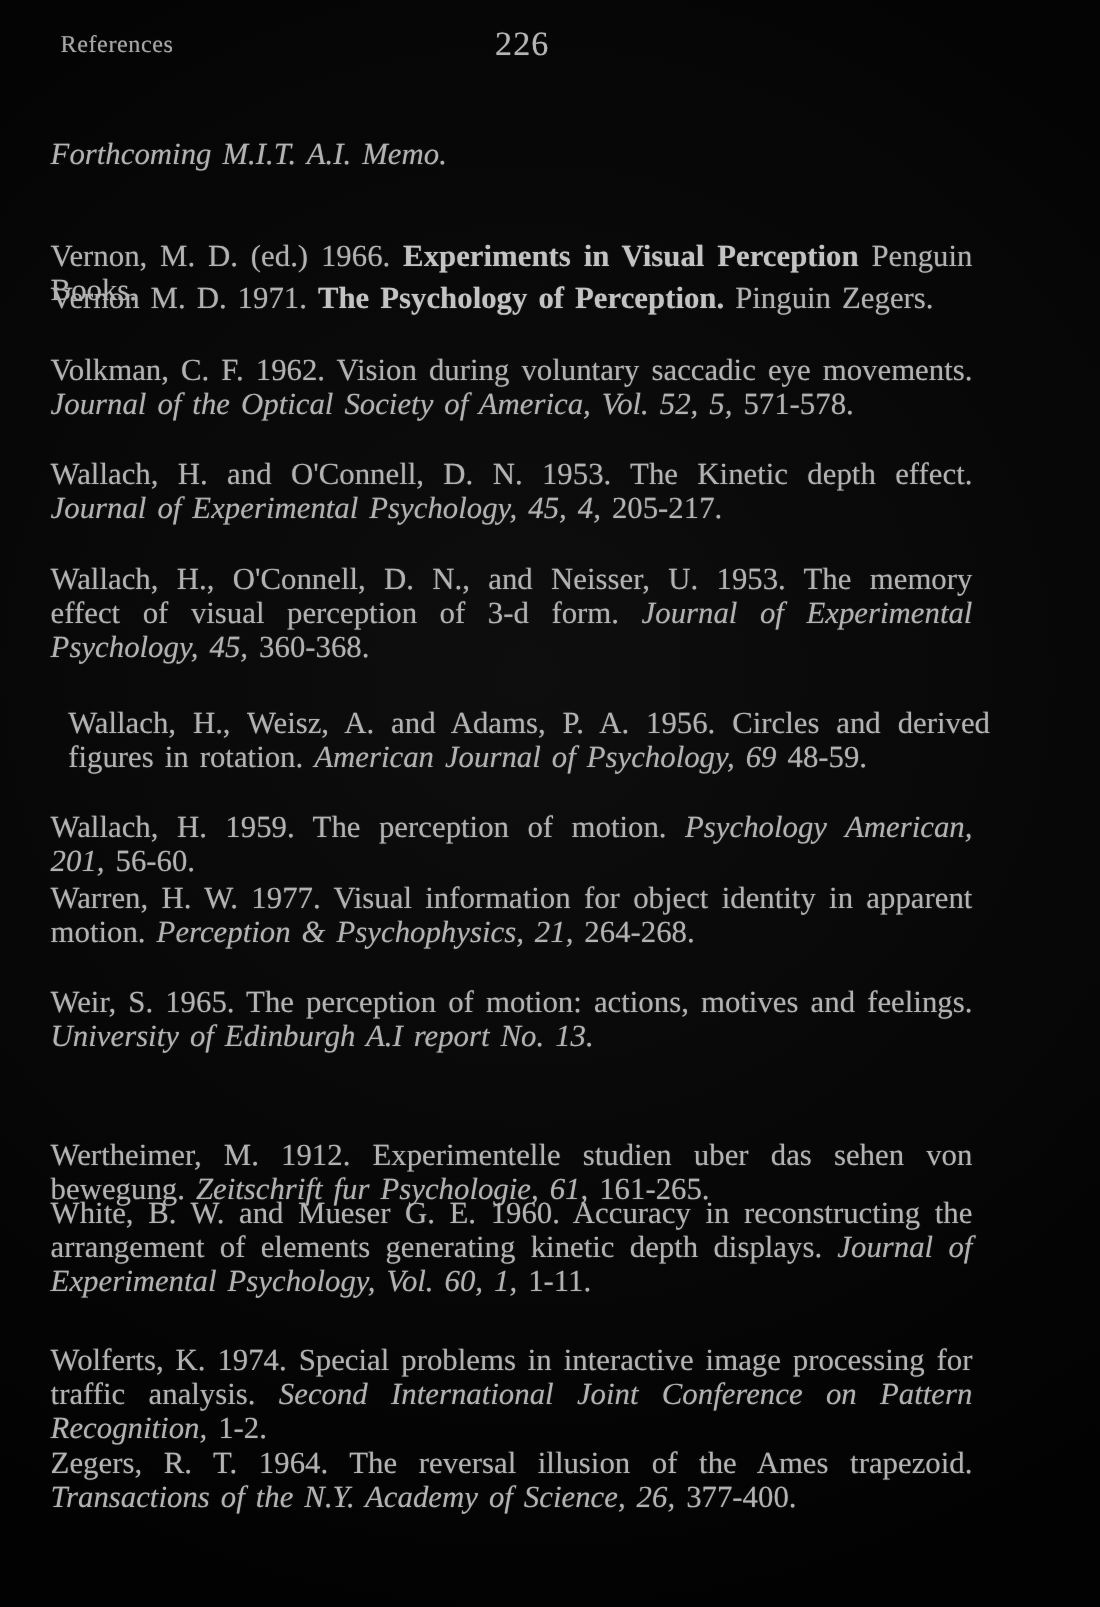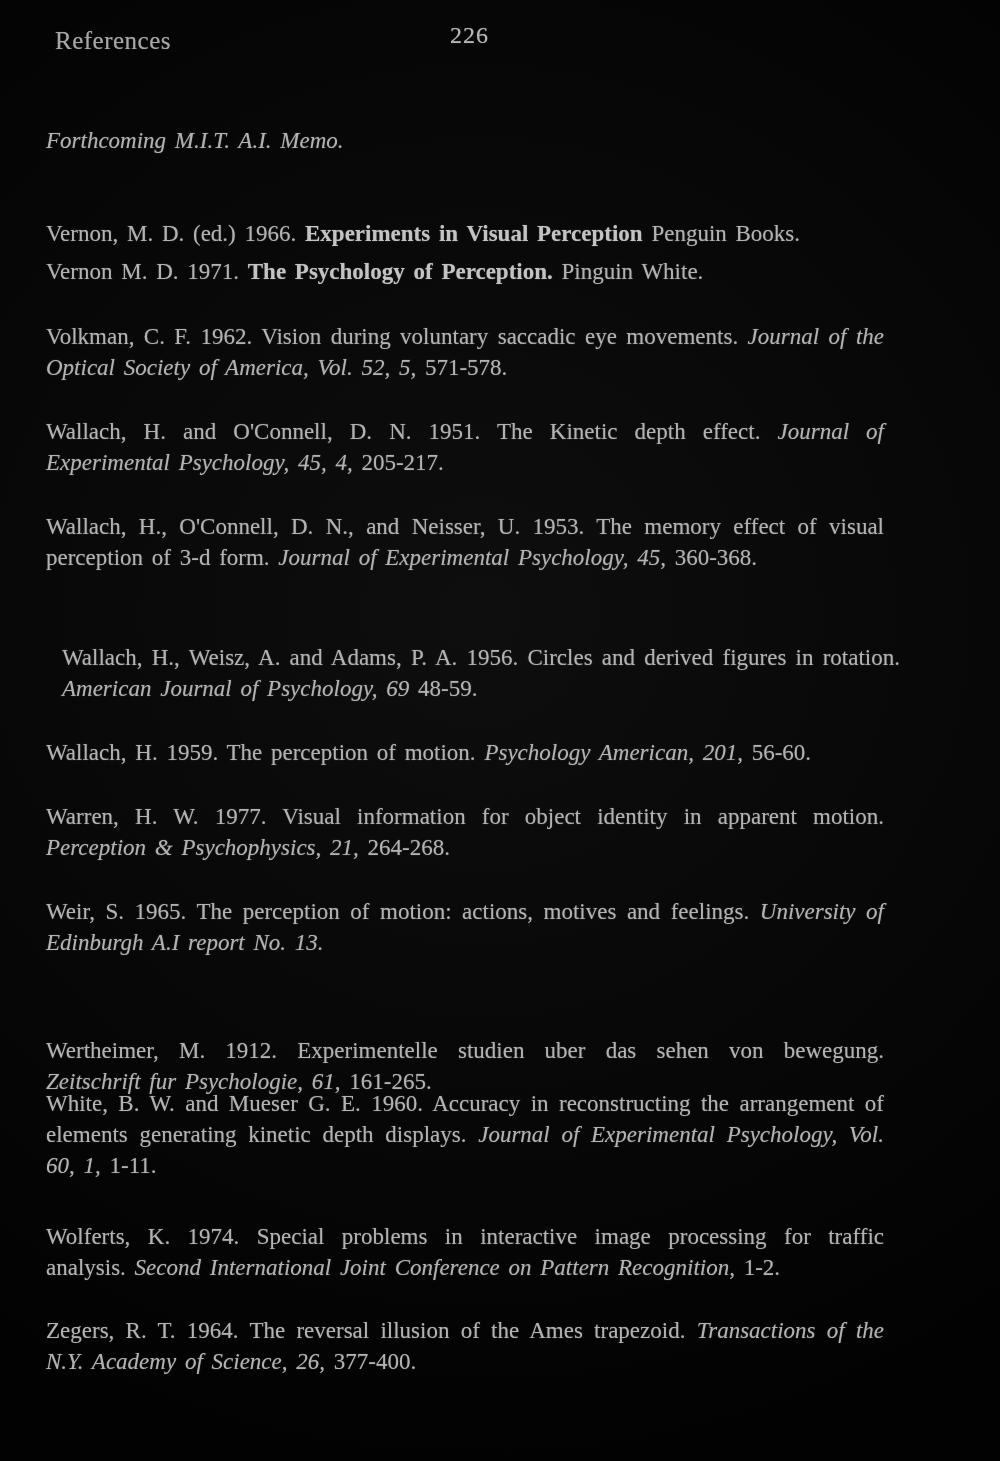--- a/index.html
+++ b/index.html
@@ -19,40 +19,40 @@
     position: absolute;
     inset: 0;
     background:
       radial-gradient(ellipse 120% 80% at 48% 42%, rgba(24,24,24,0.55), rgba(0,0,0,0) 75%),
       #020202;
   }
   .runhead {
     position: absolute;
     left: 55px;
     top: 27px;
-    font-size: 25px;
+    font-size: 22px;
     letter-spacing: 0.5px;
     color: #a6a6a6;
     text-shadow: 0 0 1px rgba(200,200,200,0.5);
   }
   .pagenum {
     position: absolute;
     left: 450px;
     top: 22px;
-    font-size: 24px;
+    font-size: 31px;
     color: #b5b5b5;
     letter-spacing: 1px;
     text-shadow: 0 0 1px rgba(210,210,210,0.55);
   }
   .entry {
     position: absolute;
     left: 46px;
     width: 838px;
     margin: 0;
-    font-size: 23px;
+    font-size: 28px;
     line-height: 31px;
     text-align: justify;
     word-spacing: 3px;
     color: #b2b2b2;
     text-shadow: 0 0 1.3px rgba(195,195,195,0.45);
   }
   .seg-normal { font-style: normal; }
   .seg-italic { font-style: italic; }
   .seg-bold   { font-weight: bold; color: #c3c3c3; }
   .e0  { top: 125px; }
@@ -75,23 +75,23 @@
 
 <div class="stage">
   <div class="page">
     <header>
       <span class="runhead">References</span>
       <span class="pagenum">226</span>
     </header>
     <main id="refs">
         <p class="entry e0"><span class="seg-italic">Forthcoming M.I.T. A.I. Memo.</span></p>
         <p class="entry e1"><span class="seg-normal">Vernon, M. D. (ed.) 1966. </span><span class="seg-bold">Experiments in Visual Perception </span><span class="seg-normal">Penguin Books.</span></p>
-        <p class="entry e2"><span class="seg-normal">Vernon M. D. 1971. </span><span class="seg-bold">The Psychology of Perception. </span><span class="seg-normal">Pinguin White.</span></p>
+        <p class="entry e2"><span class="seg-normal">Vernon M. D. 1971. </span><span class="seg-bold">The Psychology of Perception. </span><span class="seg-normal">Pinguin Zegers.</span></p>
         <p class="entry e3"><span class="seg-normal">Volkman, C. F. 1962. Vision during voluntary saccadic eye movements. </span><span class="seg-italic">Journal of the Optical Society of America, Vol. 52, 5, </span><span class="seg-normal">571-578.</span></p>
-        <p class="entry e4"><span class="seg-normal">Wallach, H. and O'Connell, D. N. 1951. The Kinetic depth effect. </span><span class="seg-italic">Journal of Experimental Psychology, 45, 4, </span><span class="seg-normal">205-217.</span></p>
+        <p class="entry e4"><span class="seg-normal">Wallach, H. and O'Connell, D. N. 1953. The Kinetic depth effect. </span><span class="seg-italic">Journal of Experimental Psychology, 45, 4, </span><span class="seg-normal">205-217.</span></p>
         <p class="entry e5"><span class="seg-normal">Wallach, H., O'Connell, D. N., and Neisser, U. 1953. The memory effect of visual perception of 3-d form. </span><span class="seg-italic">Journal of Experimental Psychology, 45, </span><span class="seg-normal">360-368.</span></p>
         <p class="entry e6"><span class="seg-normal">Wallach, H., Weisz, A. and Adams, P. A. 1956. Circles and derived figures in rotation. </span><span class="seg-italic">American Journal of Psychology, 69 </span><span class="seg-normal">48-59.</span></p>
         <p class="entry e7"><span class="seg-normal">Wallach, H. 1959. The perception of motion. </span><span class="seg-italic">Psychology American, 201, </span><span class="seg-normal">56-60.</span></p>
         <p class="entry e8"><span class="seg-normal">Warren, H. W. 1977. Visual information for object identity in apparent motion. </span><span class="seg-italic">Perception &amp; Psychophysics, 21, </span><span class="seg-normal">264-268.</span></p>
         <p class="entry e9"><span class="seg-normal">Weir, S. 1965. The perception of motion: actions, motives and feelings. </span><span class="seg-italic">University of Edinburgh A.I report No. 13.</span></p>
         <p class="entry e10"><span class="seg-normal">Wertheimer, M. 1912. Experimentelle studien uber das sehen von bewegung. </span><span class="seg-italic">Zeitschrift fur Psychologie, 61, </span><span class="seg-normal">161-265.</span></p>
         <p class="entry e11"><span class="seg-normal">White, B. W. and Mueser G. E. 1960. Accuracy in reconstructing the arrangement of elements generating kinetic depth displays. </span><span class="seg-italic">Journal of Experimental Psychology, Vol. 60, 1, </span><span class="seg-normal">1-11.</span></p>
         <p class="entry e12"><span class="seg-normal">Wolferts, K. 1974. Special problems in interactive image processing for traffic analysis. </span><span class="seg-italic">Second International Joint Conference on Pattern Recognition, </span><span class="seg-normal">1-2.</span></p>
         <p class="entry e13"><span class="seg-normal">Zegers, R. T. 1964. The reversal illusion of the Ames trapezoid. </span><span class="seg-italic">Transactions of the N.Y. Academy of Science, 26, </span><span class="seg-normal">377-400.</span></p>
       </main>

